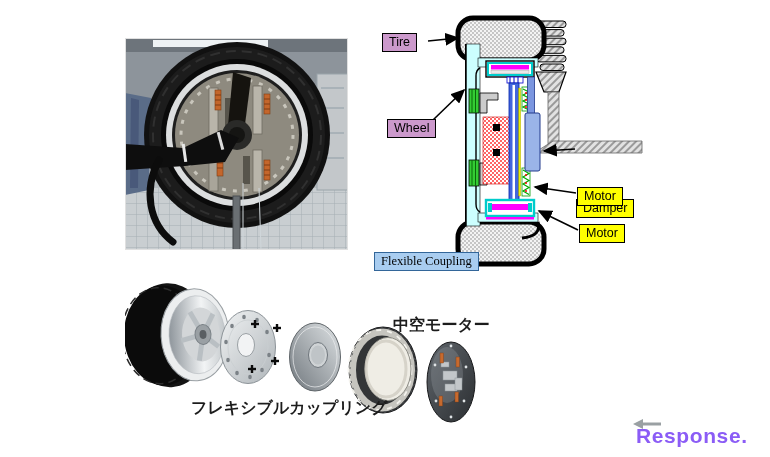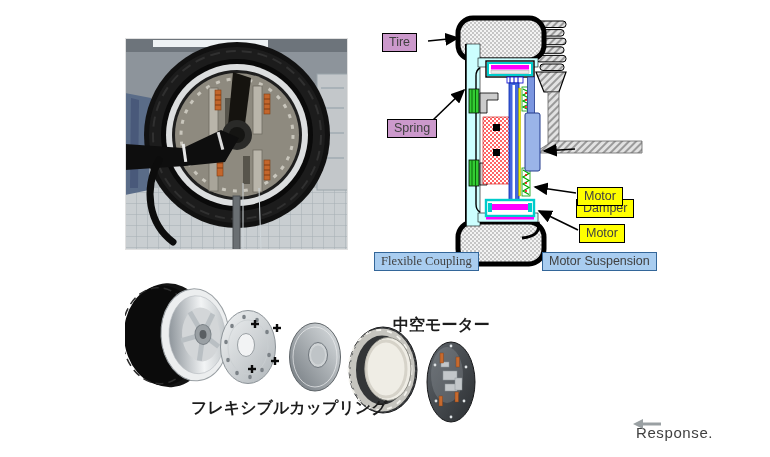--- a/index.html
+++ b/index.html
@@ -1,29 +1,29 @@
 <!DOCTYPE html>
 <html><head>
 <meta charset="utf-8">
 <style>
   html,body{margin:0;padding:0;background:#fff;}
   .page{position:relative;width:770px;height:457px;background:#fff;overflow:hidden;
         font-family:"Liberation Sans",sans-serif;}
   .abs{position:absolute;}
   
   .lbl{position:absolute;font-size:12.5px;line-height:1;padding:2px 6px;
-       border:1.6px solid #000;color:#404040;white-space:nowrap;}
+       border:1.6px solid #000;color:#000000;white-space:nowrap;}
   .lbl.purple{background:#cc99cc;}
   .lbl.yellow{background:#ffff00;}
   .lbl.blue{background:#a9cdf0;border-color:#336699;border-width:1.5px;}
   
   .jp{position:absolute;font-size:16px;font-weight:bold;color:#1c1c1c;white-space:nowrap;}
   
-  .watermark{position:absolute;left:636px;top:424px;color:#404040;font-size:15px;
-             font-weight:normal;letter-spacing:0.6px;white-space:nowrap;}
+  .watermark{position:absolute;left:636px;top:424px;color:#8b5cf6;font-size:21px;
+             font-weight:bold;letter-spacing:0.6px;white-space:nowrap;}
   .watermark .arrow-svg{position:absolute;left:-3px;top:-6px;}
   svg{display:block;}
 </style>
 </head>
 <body>
 
 <div class="page">
 
   <div class="abs" style="left:125px;top:38px;width:223px;height:212px;">
     <svg width="223" height="212" viewBox="0 0 223 212">
@@ -186,26 +186,25 @@
       <g stroke="#000" stroke-width="1.6">
         <line x1="58" y1="31" x2="88" y2="28" marker-end="url(#ah)"></line>
         <line x1="63" y1="110" x2="94" y2="80" marker-end="url(#ah)"></line>
         <line x1="205" y1="139" x2="174" y2="141" marker-end="url(#ah)"></line>
         <line x1="206" y1="183" x2="165" y2="177" marker-end="url(#ah)"></line>
         <line x1="208" y1="220" x2="169" y2="201" marker-end="url(#ah)"></line>
       </g>
     </svg>
 
     <div class="lbl purple" style="left:12px;top:23px;">Tire</div>
-    <div class="lbl purple" style="left:17px;top:109px;">Spring</div>
+    <div class="lbl purple" style="left:17px;top:109px;">Wheel</div>
     <div class="lbl yellow" style="left:206px;top:141px;margin-top:48px;">Damper</div>
     <div class="lbl yellow" style="left:207px;top:177px;">Motor</div>
     <div class="lbl yellow" style="left:209px;top:214px;">Motor</div>
     <div class="lbl blue" style="left:4px;top:242px;font-family:Liberation Serif, serif;">Flexible Coupling</div>
-    <div class="lbl blue" style="left:172px;top:242px;">Motor Suspension</div>
   </div>
 
   <div class="abs" style="left:125px;top:283px;width:480px;height:165px;">
     <svg width="480" height="165" viewBox="0 0 480 165">
       <defs>
         <linearGradient id="gRim" x1="0" y1="0" x2="1" y2="0">
           <stop offset="0" stop-color="#8f969c"></stop>
             <stop offset="0.6" stop-color="#f2f4f5"></stop>
             <stop offset="1" stop-color="#c2c7ca"></stop>
         </linearGradient>

